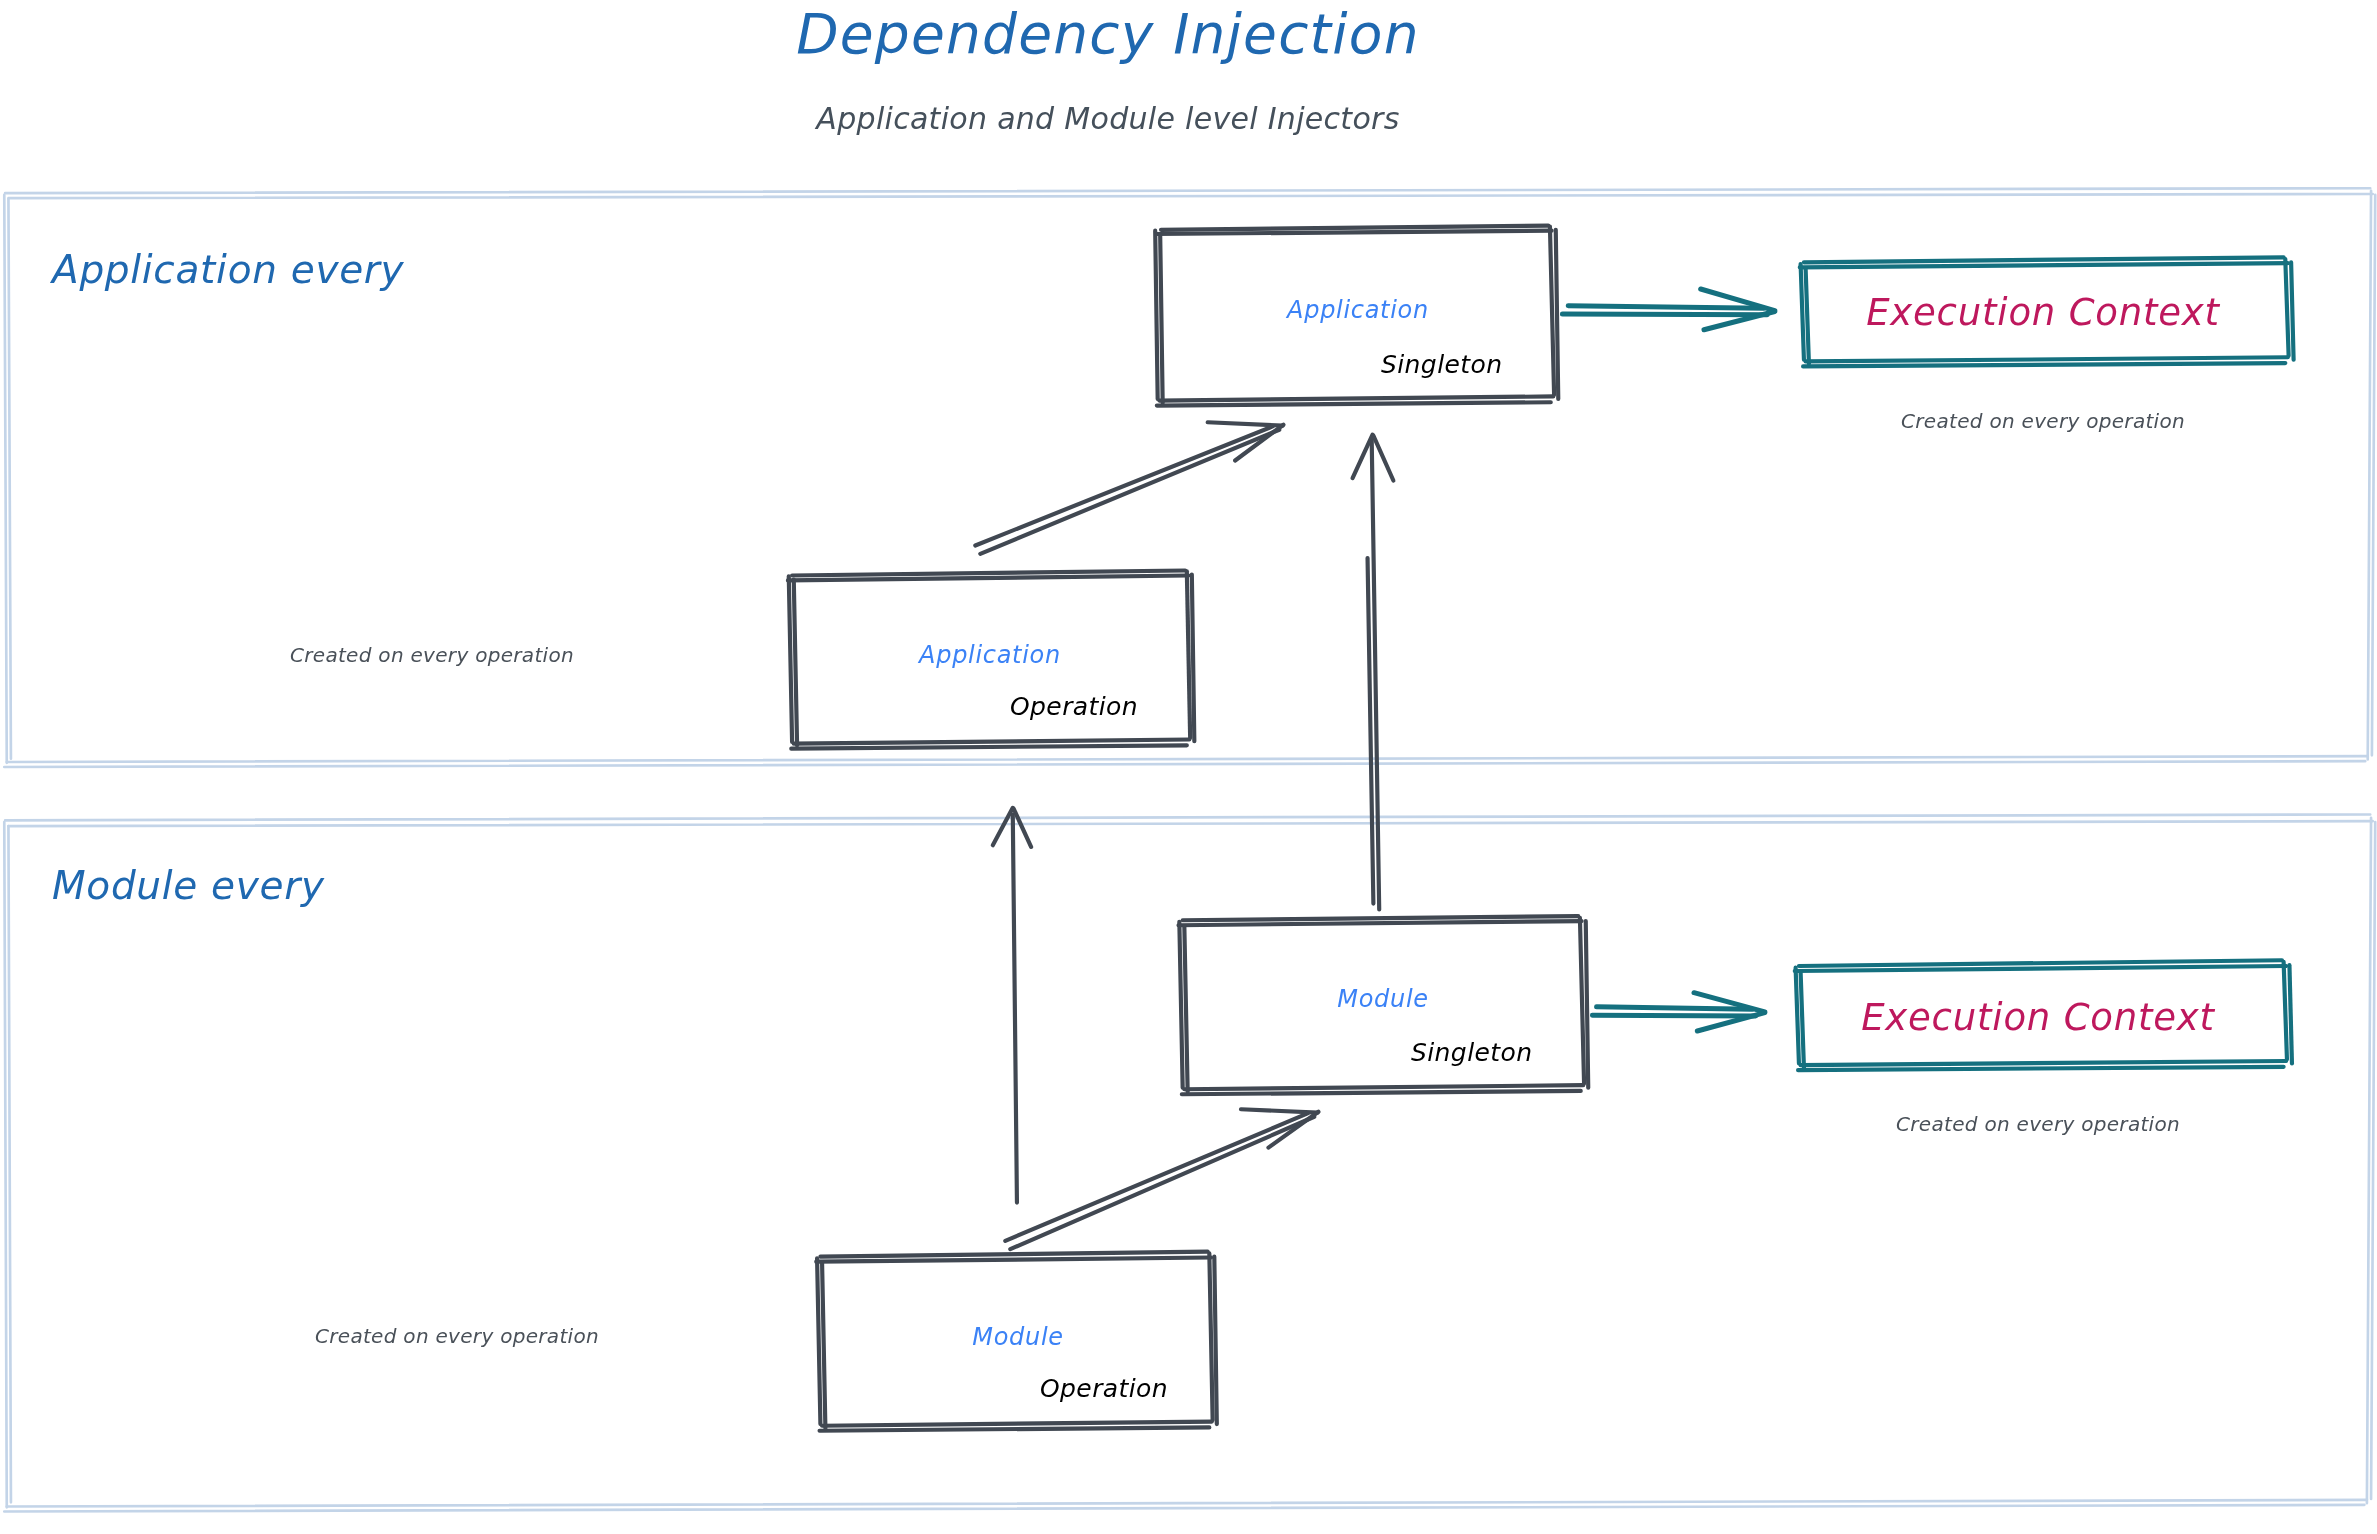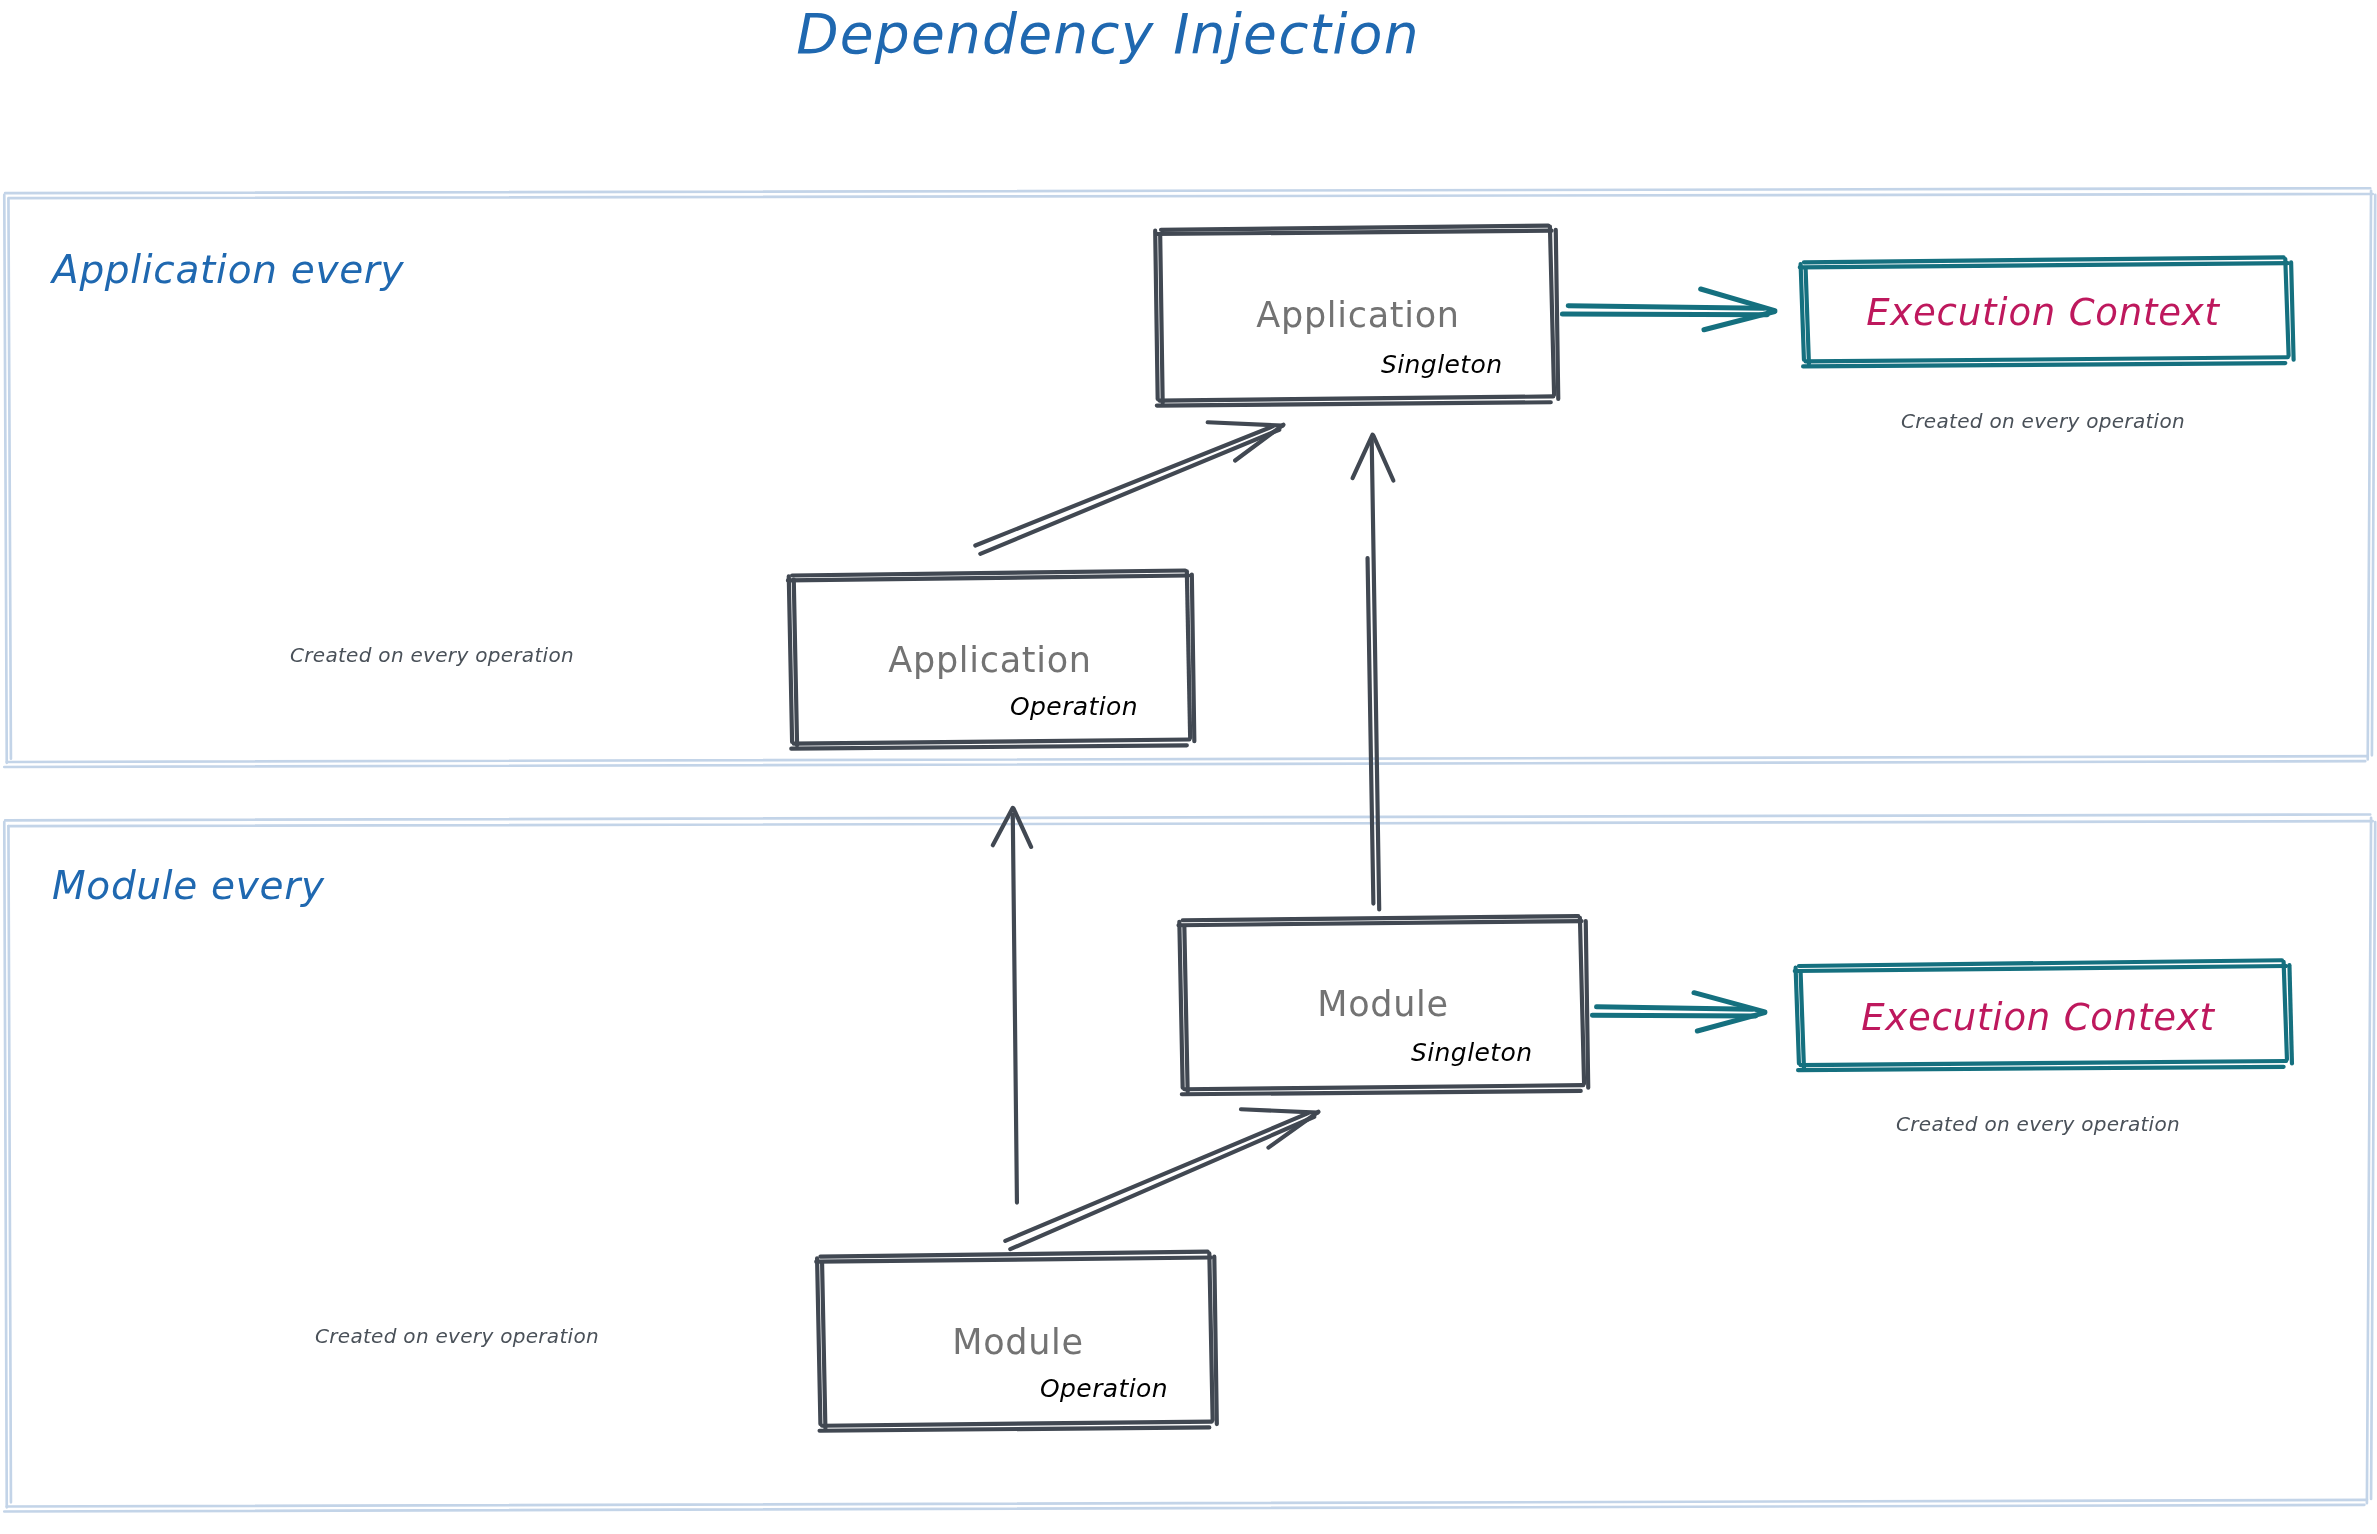--- a/index.html
+++ b/index.html
@@ -47,22 +47,23 @@
     font-style: italic;
     letter-spacing: 0.3px;
   }
   .zone-label {
     font-size: 39px;
     color: #1f68b0;
     font-style: italic;
     letter-spacing: 0.7px;
   }
   .box-title {
-    font-size: 35px;
-    color: #737373;
+    font-size: 24px;
+    color: #3b82f6;
+    font-style: italic;
     letter-spacing: 0.7px;
   }
   .box-sub {
     font-size: 25px;
     color: #000000;
     font-style: italic;
     letter-spacing: 0.4px;
   }
   .ctx-title {
     font-size: 37px;
@@ -210,20 +211,21 @@
 
     <g stroke="#414852" stroke-width="5" fill="none" stroke-linecap="round">
       <path d="M1221,1444 L1216,978"></path>
       <path d="M1192,1015 L1216,970"></path>
       <path d="M1238,1017 L1217,971"></path>
     </g>
 
   </svg>
 
   <div class="txt title center-x" style="left:1108px; top:6.7px;">Dependency Injection</div>
+  <div class="txt subtitle center-x" style="left:1108px; top:104px;">Application and Module level Injectors</div>
 
   <div class="txt zone-label" style="left:52px; top:250px;">Application every</div>
   <div class="txt zone-label" style="left:52px; top:866px;">Module every</div>
 
   <div class="txt box-title center-x" style="left:1358px; top:298px;">Application</div>
   <div class="txt box-sub" style="left:1381px; top:352px;">Singleton</div>
 
   <div class="txt ctx-title center-x" style="left:2043px; top:294px;">Execution Context</div>
   <div class="txt caption center-x" style="left:2043px; top:411px;">Created on every operation</div>
 

